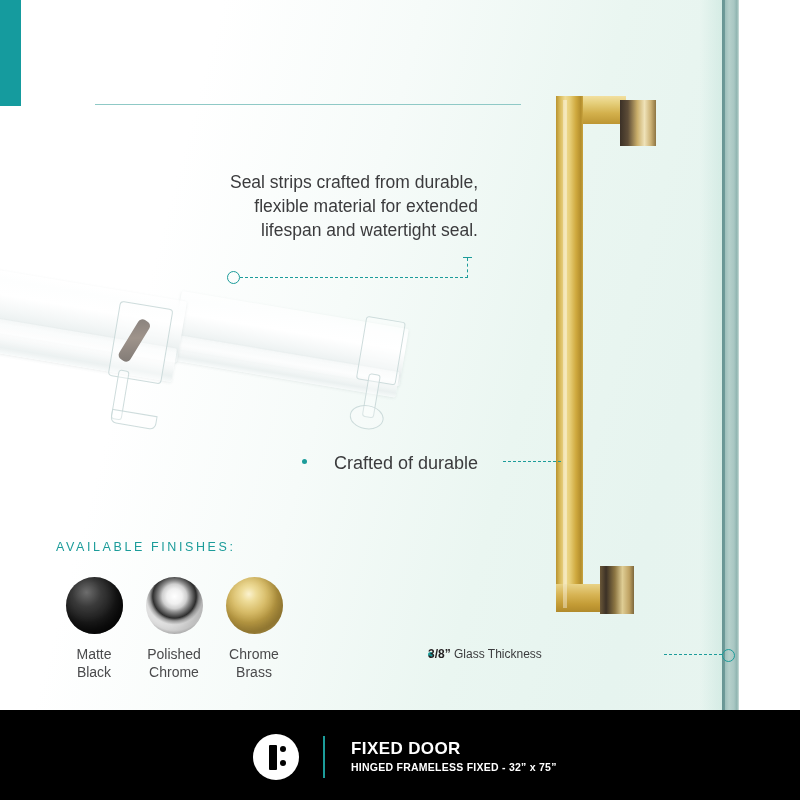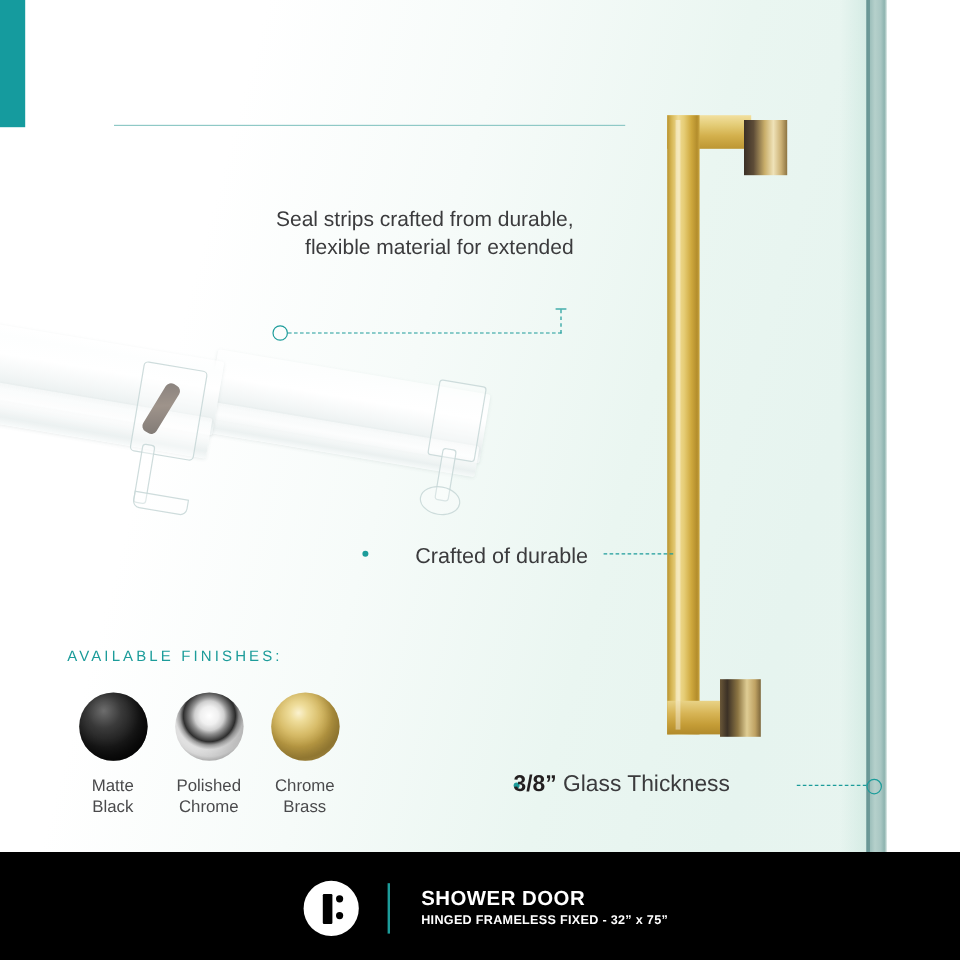--- a/index.html
+++ b/index.html
@@ -217,33 +217,33 @@
     width: 306px;
     text-align: right;
     font-size: 17.5px;
     line-height: 24px;
     color: #3b3b3d;
   }
   .callout-1 div { white-space: nowrap; }
 
   .callout-2 {
     position: absolute;
-    left: 312px;
+    left: 300px;
     top: 450px;
     width: 212px;
     font-size: 18px;
     line-height: 26px;
     color: #3b3b3d;
     text-align: center;
   }
   .callout-3 {
     position: absolute;
     left: 428px;
     top: 642px;
-    font-size: 19px;
+    font-size: 12px;
     line-height: 24px;
     color: #3b3b3d;
     white-space: nowrap;
   }
   .bold-frac { font-weight: 700; color: #231f20; }
 
   .bullet-dot {
     position: absolute;
     width: 5px;
     height: 5px;
@@ -417,20 +417,21 @@
     <div class="handle-mount-top"></div>
     <div class="handle-post"></div>
     <div class="handle-arm-bot"></div>
     <div class="handle-mount-bot"></div>
     <div class="handle-hl" style="left:563px; top:100px; width:4px; height:508px;"></div>
   </div>
 
   <div class="callout-1">
     <div>Seal strips crafted from durable,</div>
     <div>flexible material for extended</div>
+    <div>lifespan and watertight seal.</div>
   </div>
   <div class="node-ring" style="left:227px; top:271px;"></div>
   <div class="dash-h" style="left:240px; top:277px; width:228px;"></div>
   <div class="dash-v" style="left:467px; top:258px; height:20px;"></div>
   <div class="tick-cap" style="left:463px; top:257px;"></div>
 
   <div class="bullet-dot" style="left:302px; top:459px;"></div>
   <div class="callout-2">
     <div>Crafted of durable</div>
   </div>
@@ -470,16 +471,16 @@
     </div>
   </div>
 
   <div class="footer"></div>
   <div class="footer-logo">
     <div class="logo-bar"></div>
     <div class="logo-dot" style="top:12px;"></div>
     <div class="logo-dot" style="top:26px;"></div>
   </div>
   <div class="footer-divider"></div>
-  <div class="footer-title">SHOWER DOOR</div>
+  <div class="footer-title">FIXED DOOR</div>
   <div class="footer-sub">HINGED FRAMELESS FIXED - 32” x 75”</div>
 
 </div>
 
 </body></html>

